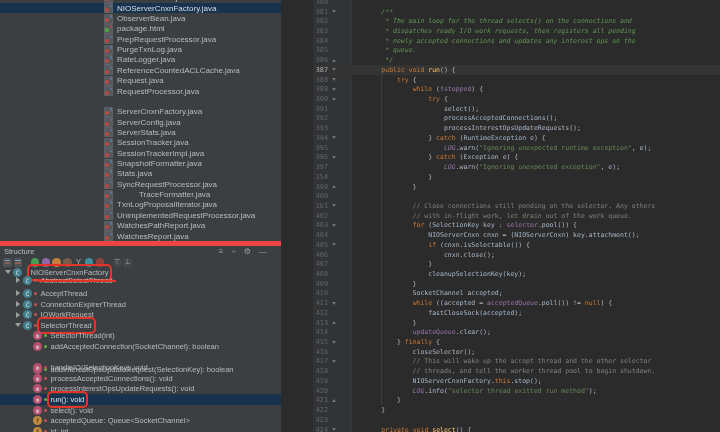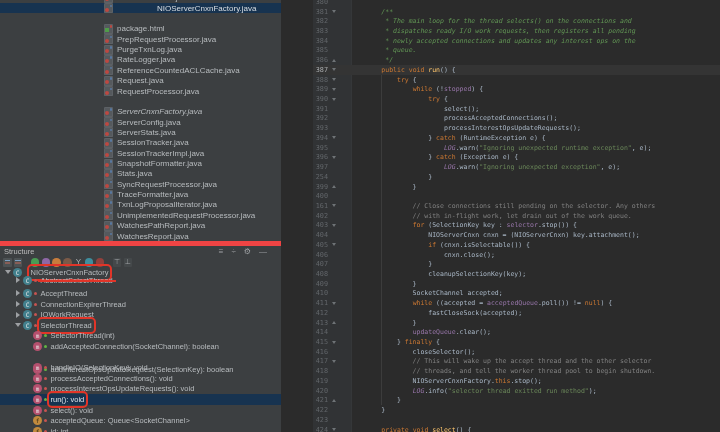--- a/index.html
+++ b/index.html
@@ -8,21 +8,21 @@
   #app { position:relative; width:720px; height:432px; }
 
   
   #project-pane { position:absolute; left:0; top:0; width:281px; height:241px;
                   background:#3C3F41; overflow:hidden; }
   #structure-pane { position:absolute; left:0; top:241px; width:281px; height:191px;
                   background:#3C3F41; border-top:5px solid #ef4444; overflow:hidden; }
 
   .tree-row { position:absolute; left:0; width:281px; height:10.4px;
               display:flex; align-items:center; white-space:nowrap; }
-  .tree-row.sel { background:#173350;gap:40px; }
+  .tree-row.sel { background:#173350; }
   .file-label { font-size:8px; color:#b8bcbf; margin-left:4px; }
   .sel .file-label { color:#d8dde2; }
 
   .fi { width:9px; height:10px; border-radius:1.5px; position:relative;
         background:#55595d; box-shadow:inset 0 0 0 0.5px #666a6e; flex:none; }
   .fi::after { content:""; position:absolute; left:1px; bottom:1.5px; width:4px;
                height:4px; border-radius:50%; background:#bc4841; }
   .fi::before { content:""; position:absolute; right:1px; top:1.5px; width:2.5px;
                height:2.5px; border-radius:50%; background:#5878a0; }
   .fi.html::after { background:#4f9c49; border-radius:0; }
@@ -102,20 +102,24 @@
 <div id="app">
   <div id="project-pane">
       <div class="tree-row" style="top: -7.4px;">
         <div class="fi" style="margin-left: 104px;"></div>
         <div class="file-label">NIOServerCnxn.java</div>
       </div>
       <div class="tree-row sel" style="top: 2.96px;">
         <div class="fi" style="margin-left: 104px;"></div>
         <div class="file-label">NIOServerCnxnFactory.java</div>
       </div>
+      <div class="tree-row" style="top: 13.32px;">
+        <div class="fi" style="margin-left: 104px;"></div>
+        <div class="file-label">ObserverBean.java</div>
+      </div>
       <div class="tree-row" style="top: 23.68px;">
         <div class="fi html" style="margin-left: 104px;"></div>
         <div class="file-label">package.html</div>
       </div>
       <div class="tree-row" style="top: 34.04px;">
         <div class="fi" style="margin-left: 104px;"></div>
         <div class="file-label">PrepRequestProcessor.java</div>
       </div>
       <div class="tree-row" style="top: 44.4px;">
         <div class="fi" style="margin-left: 104px;"></div>
@@ -130,21 +134,21 @@
         <div class="file-label">ReferenceCountedACLCache.java</div>
       </div>
       <div class="tree-row" style="top: 75.48px;">
         <div class="fi" style="margin-left: 104px;"></div>
         <div class="file-label">Request.java</div>
       </div>
       <div class="tree-row" style="top: 85.84px;">
         <div class="fi" style="margin-left: 104px;"></div>
         <div class="file-label">RequestProcessor.java</div>
       </div>
-      <div class="tree-row" style="top: 106.56px; font-style: italic;">
+      <div class="tree-row" style="top: 106.56px;">
         <div class="fi" style="margin-left: 104px;"></div>
         <div class="file-label">ServerCnxnFactory.java</div>
       </div>
       <div class="tree-row" style="top: 116.92px;">
         <div class="fi" style="margin-left: 104px;"></div>
         <div class="file-label">ServerConfig.java</div>
       </div>
       <div class="tree-row" style="top: 127.28px;">
         <div class="fi" style="margin-left: 104px;"></div>
         <div class="file-label">ServerStats.java</div>
@@ -162,21 +166,21 @@
         <div class="file-label">SnapshotFormatter.java</div>
       </div>
       <div class="tree-row" style="top: 168.72px;">
         <div class="fi" style="margin-left: 104px;"></div>
         <div class="file-label">Stats.java</div>
       </div>
       <div class="tree-row" style="top: 179.08px;">
         <div class="fi" style="margin-left: 104px;"></div>
         <div class="file-label">SyncRequestProcessor.java</div>
       </div>
-      <div class="tree-row" style="top: 189.44px;">
+      <div class="tree-row" style="top: 189.44px; gap: 22px;">
         <div class="fi" style="margin-left: 104px;"></div>
         <div class="file-label">TraceFormatter.java</div>
       </div>
       <div class="tree-row" style="top: 199.8px;">
         <div class="fi" style="margin-left: 104px;"></div>
         <div class="file-label">TxnLogProposalIterator.java</div>
       </div>
       <div class="tree-row" style="top: 210.16px;">
         <div class="fi" style="margin-left: 104px;"></div>
         <div class="file-label">UnimplementedRequestProcessor.java</div>
@@ -433,21 +437,21 @@
           <div class="fold d"></div>
           <span class="code"><span class="tk-c">                // Close connections still pending on the selector. Any others</span></span>
         </div>
         <div class="code-row" style="top: 210.84px;">
           <span class="ln">402</span>
           <span class="code"><span class="tk-c">                // with in-flight work, let drain out of the work queue.</span></span>
         </div>
         <div class="code-row" style="top: 220.56px;">
           <span class="ln">403</span>
           <div class="fold d"></div>
-          <span class="code"><span class="tk-p">                </span><span class="tk-k">for</span><span class="tk-p"> (SelectionKey key : </span><span class="tk-f">selector</span><span class="tk-p">.stop()) {</span></span>
+          <span class="code"><span class="tk-p">                </span><span class="tk-k">for</span><span class="tk-p"> (SelectionKey key : </span><span class="tk-f">selector</span><span class="tk-p">.pool()) {</span></span>
         </div>
         <div class="code-row" style="top: 230.28px;">
           <span class="ln">404</span>
           <span class="code"><span class="tk-p">                    NIOServerCnxn cnxn = (NIOServerCnxn) key.attachment();</span></span>
         </div>
         <div class="code-row" style="top: 240px;">
           <span class="ln">405</span>
           <div class="fold d"></div>
           <span class="code"><span class="tk-p">                    </span><span class="tk-k">if</span><span class="tk-p"> (cnxn.isSelectable()) {</span></span>
         </div>

